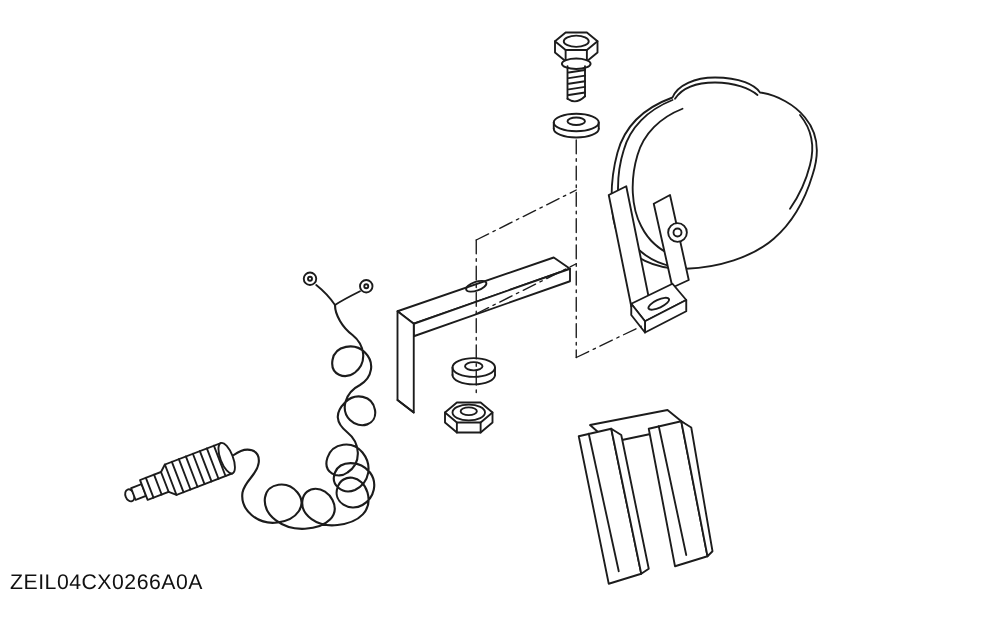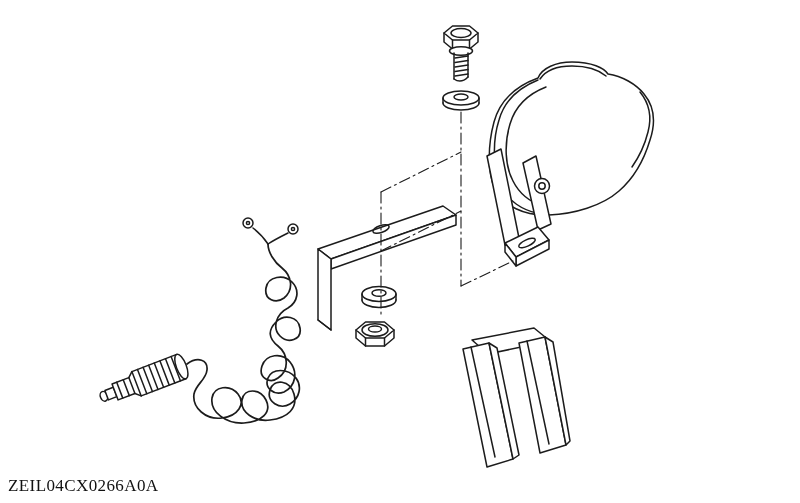--- a/index.html
+++ b/index.html
@@ -1,20 +1,20 @@
 <!DOCTYPE html>
 <html><head>
 <meta charset="utf-8">
 <style>
   html,body{margin:0;padding:0;background:#fff;}
   .stage{position:relative;width:800px;height:503px;background:#fff;overflow:hidden;
          font-family:"Liberation Sans",sans-serif;}
   .stage svg{position:absolute;left:0;top:0;}
-  .code{position:absolute;left:8px;top:476px;font-size:17px;color:#111;
-        letter-spacing:.4px;font-family:Liberation Serif, serif;}
+  .code{position:absolute;left:8px;top:456px;font-size:17px;color:#111;
+        letter-spacing:.4px;font-family:Liberation Sans, sans-serif;}
 </style>
 </head>
 <body>
 
 <div class="stage">
 
 <svg width="800" height="503" viewBox="0 0 800 503">
   <g fill="none" stroke-width="1.5" stroke-linecap="round" stroke-linejoin="round" stroke="#1c1c1c">
 
     <g>

